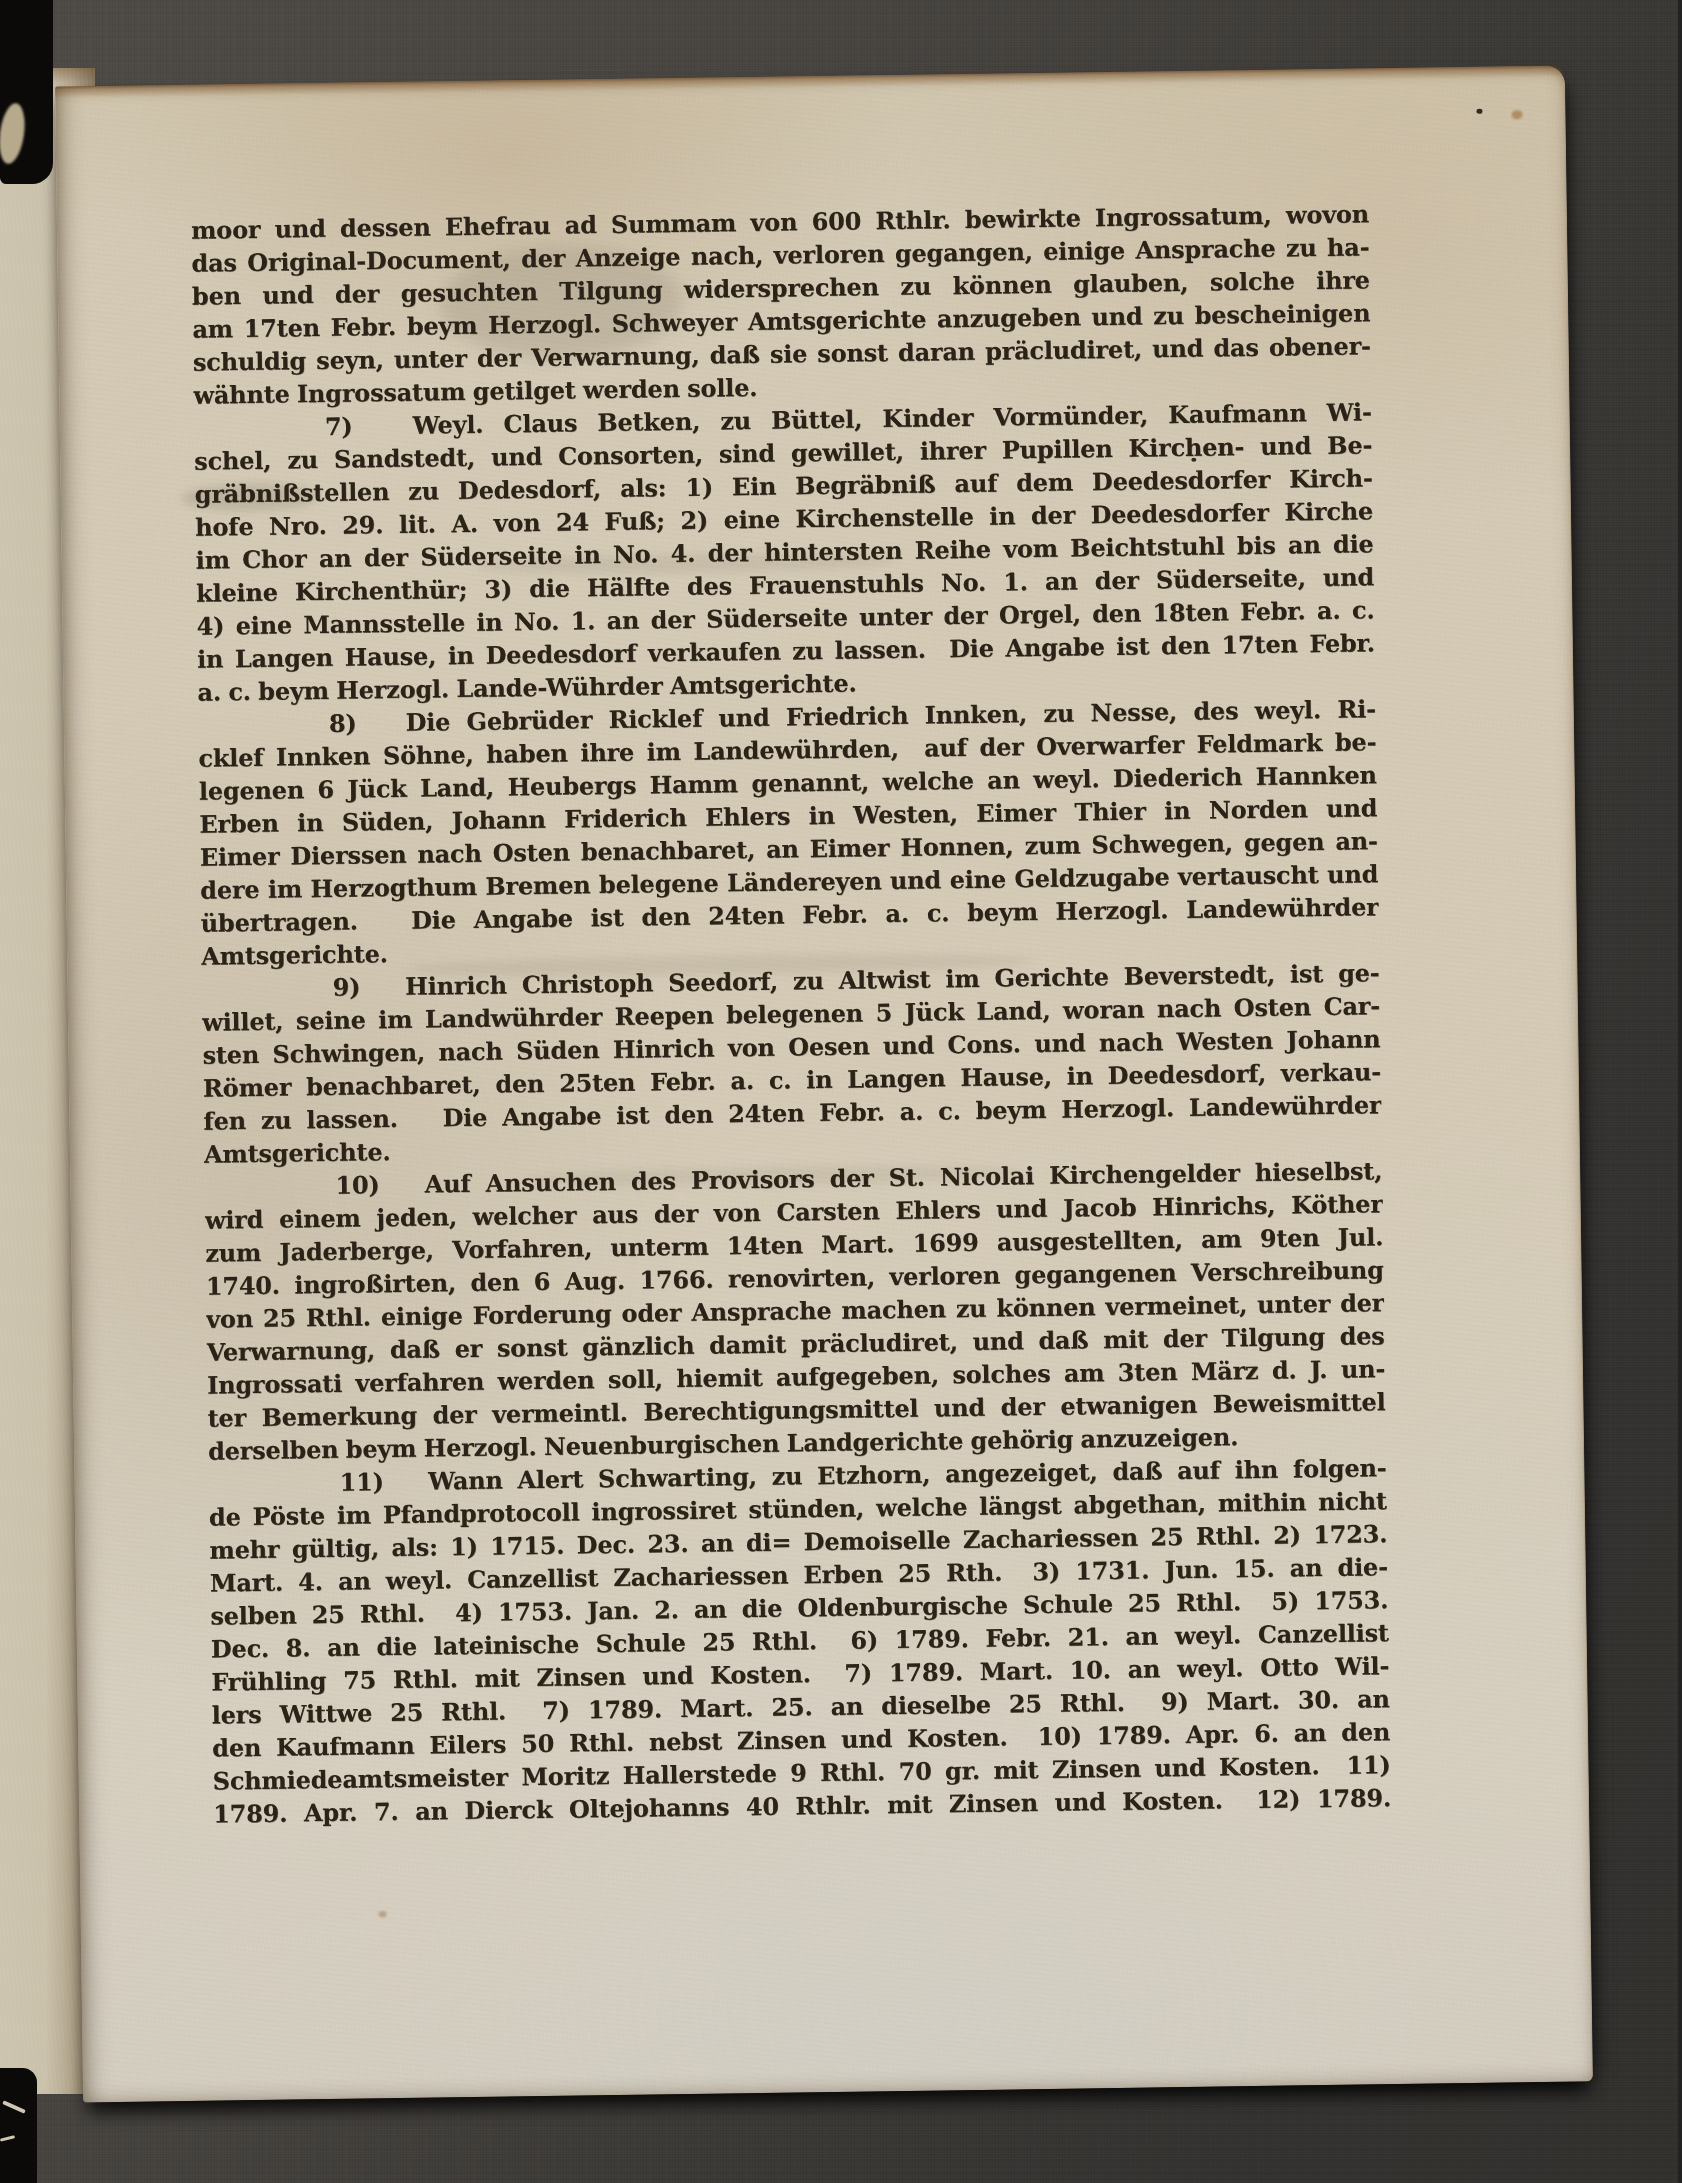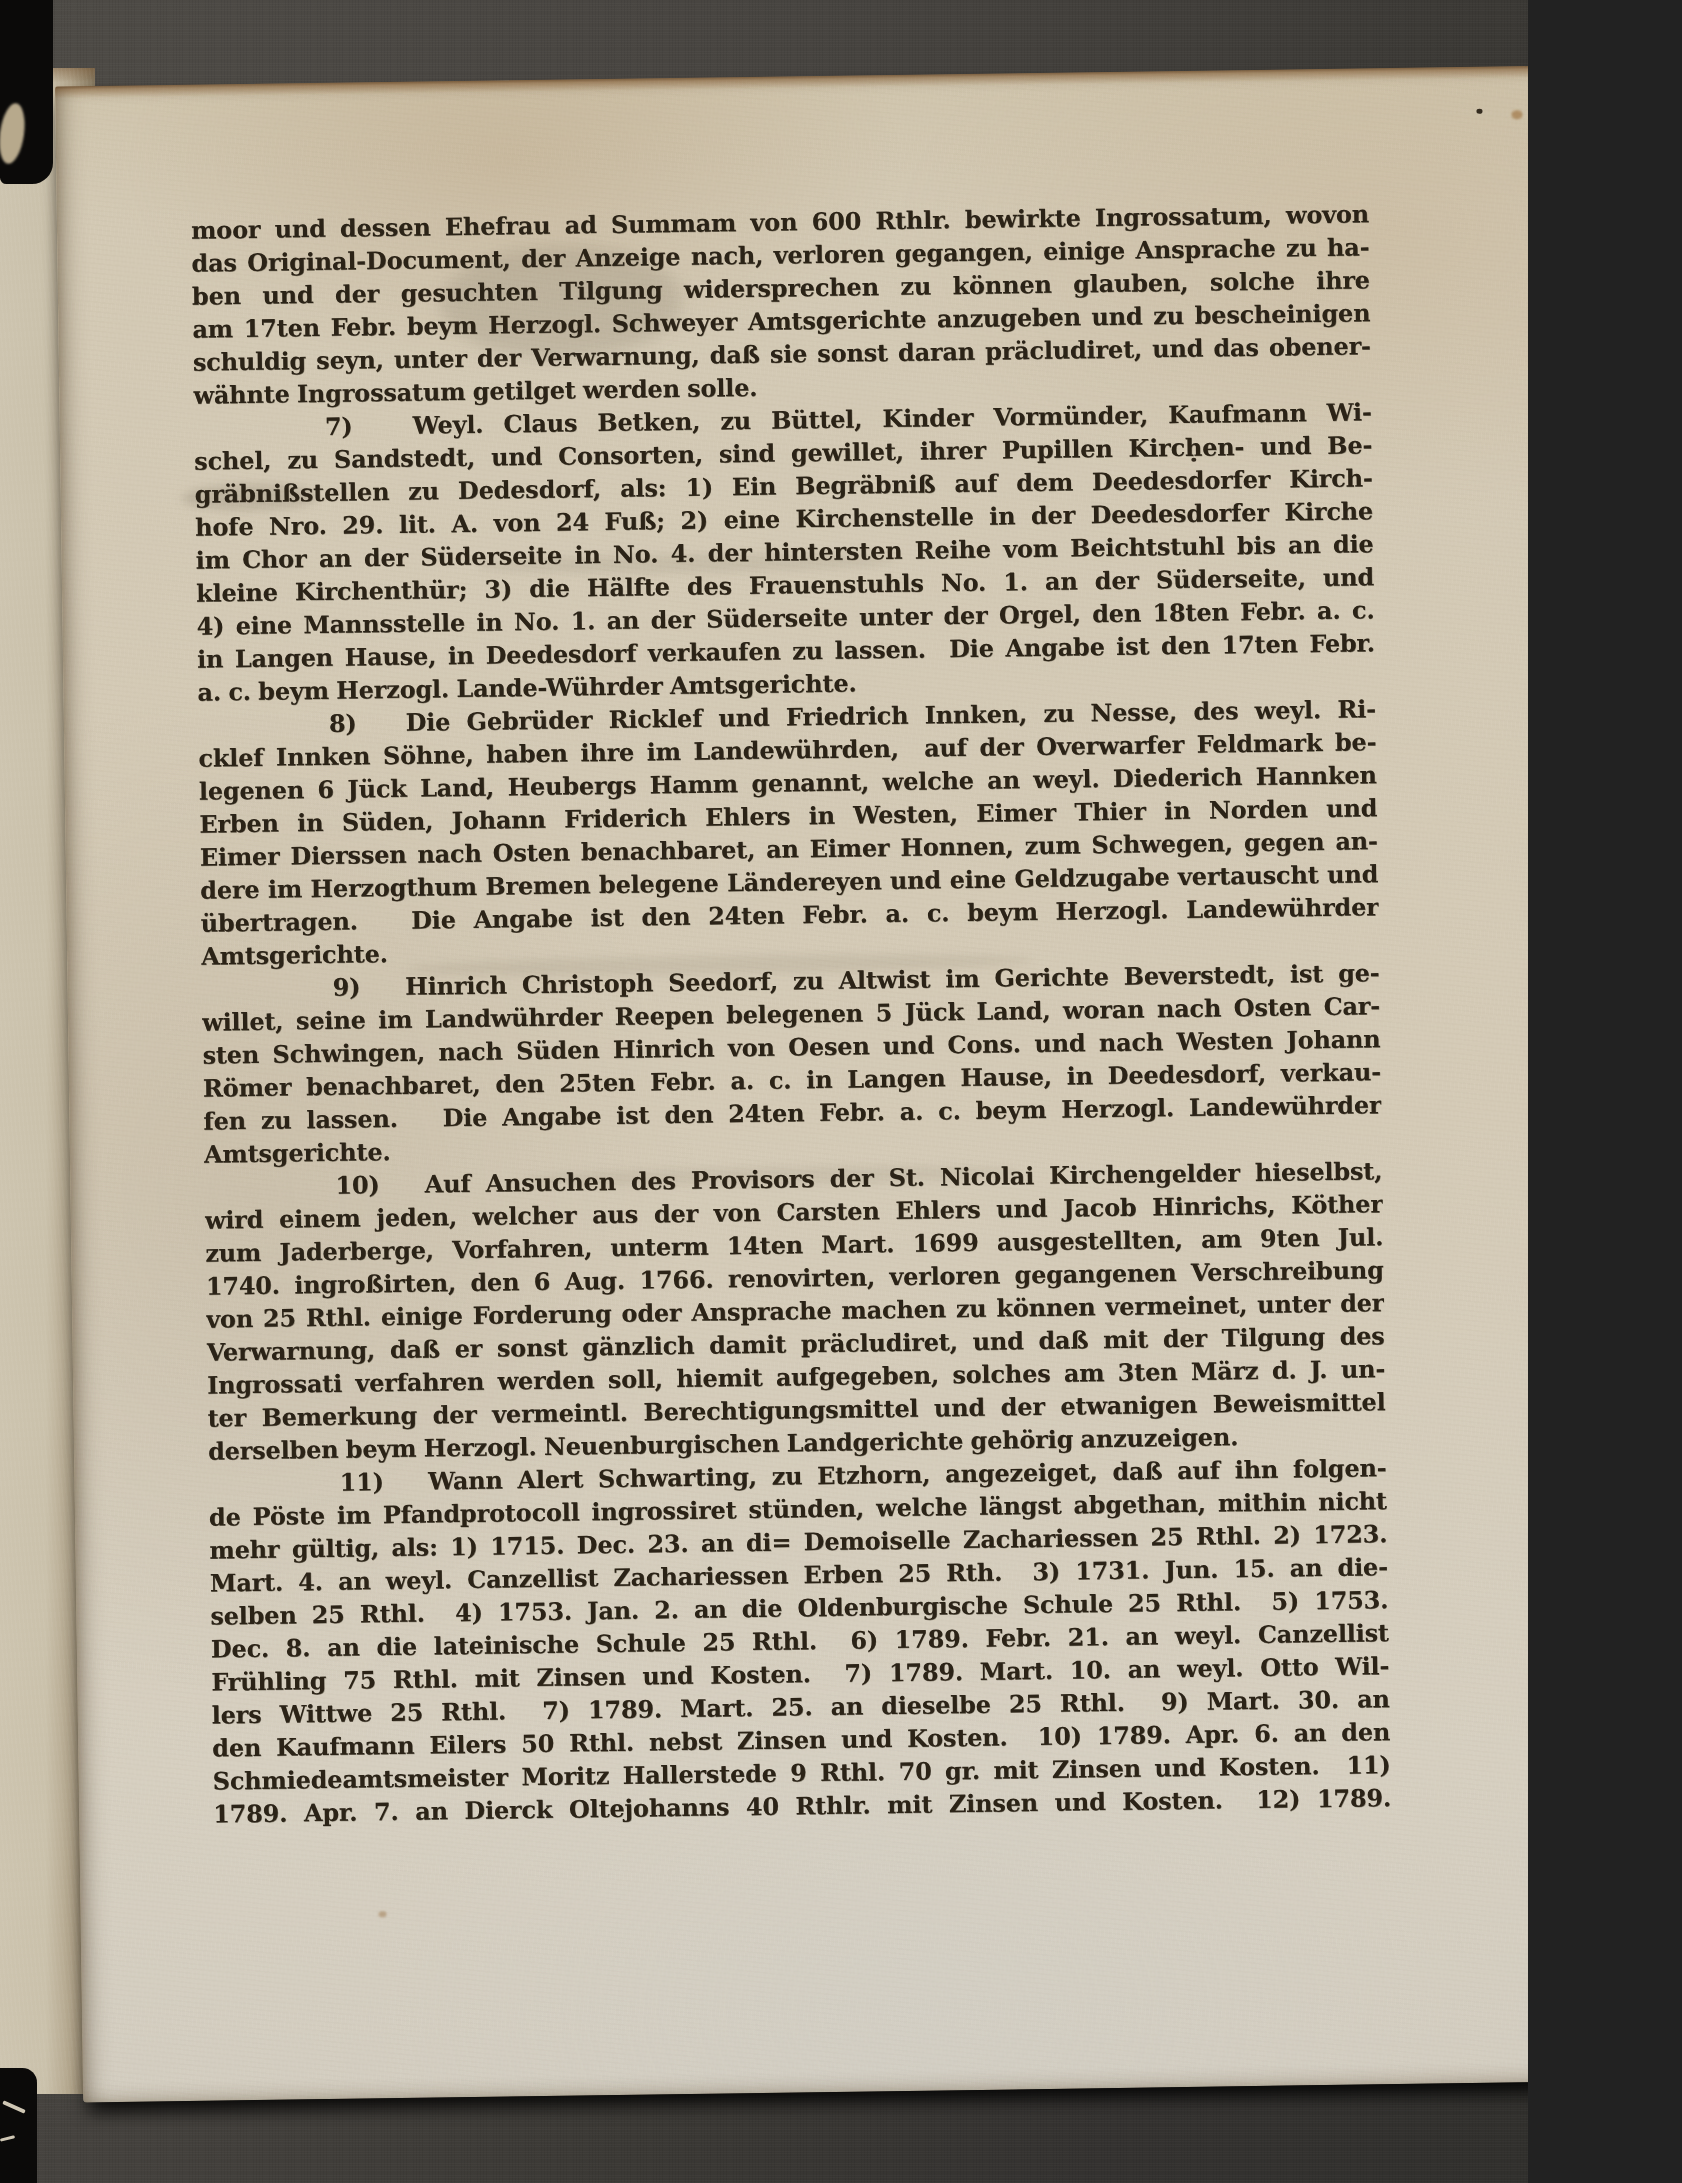--- a/index.html
+++ b/index.html
@@ -1,18 +1,18 @@
 <!DOCTYPE html>
 <html style="font-size:13px"><head>
 <meta charset="utf-8">
 <style>
   html,body{margin:0;padding:0;background:#222;}
   #scan-root{
     position:relative;
-    width:1528px;height:2183px;
+    width:1678px;height:2183px;
     overflow:hidden;
     font-family:"DejaVu Serif","Liberation Serif",serif;
   }
   
   #scan-background{
     position:absolute;inset:0;z-index:0;
     background:
       repeating-linear-gradient(0deg, rgba(255,255,255,.020) 0 0.8px, rgba(0,0,0,0) 0.8px 2.4px),
       repeating-linear-gradient(90deg, rgba(0,0,0,.05) 0 0.8px, rgba(0,0,0,0) 0.8px 3.2px),
       linear-gradient(112deg,#4e4b46 0%,#474440 34%,#3b3935 62%,#343230 82%,#31302d 100%);

